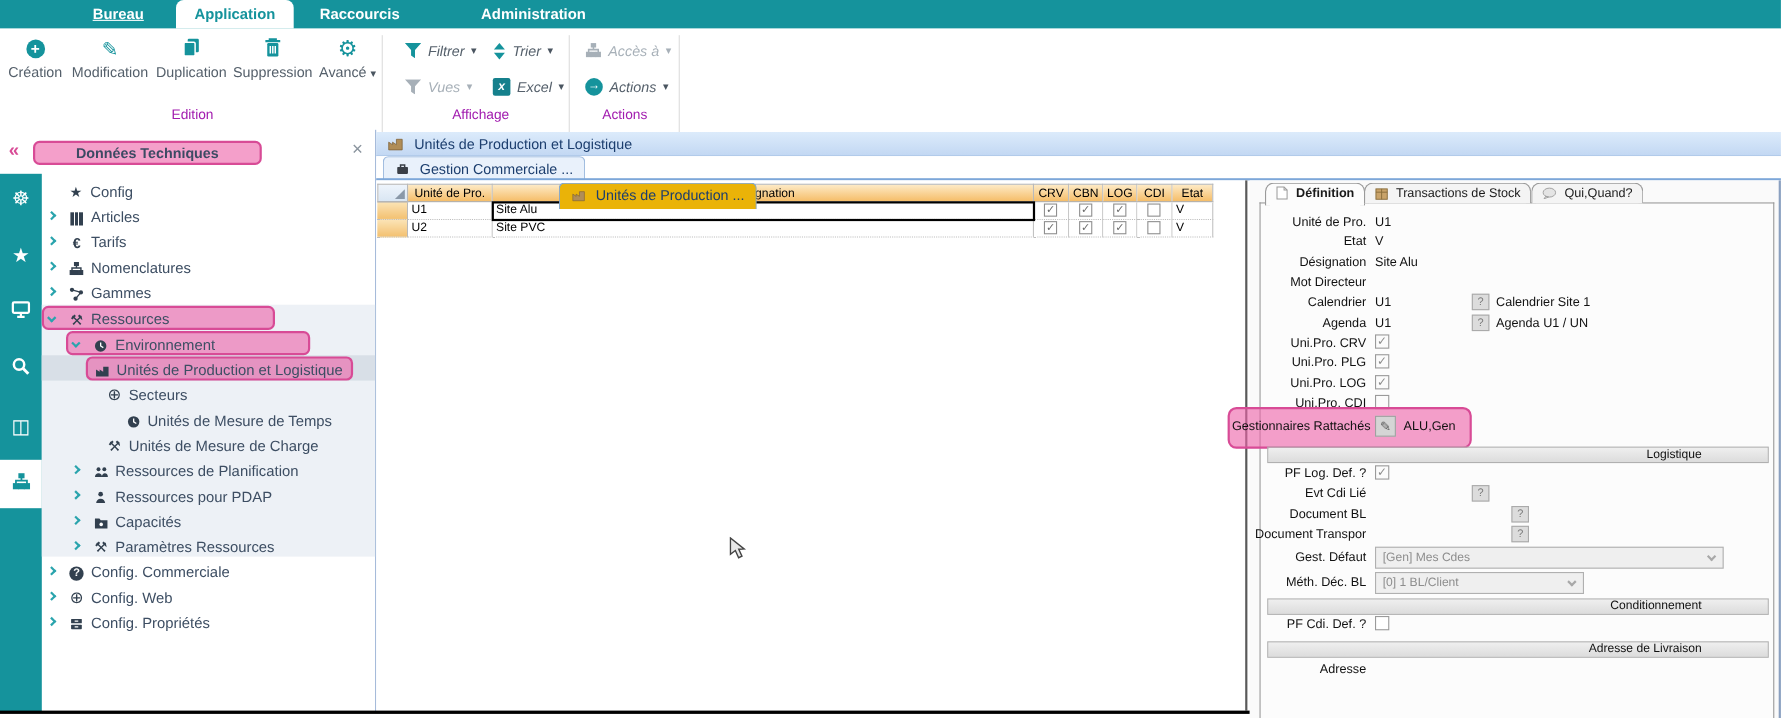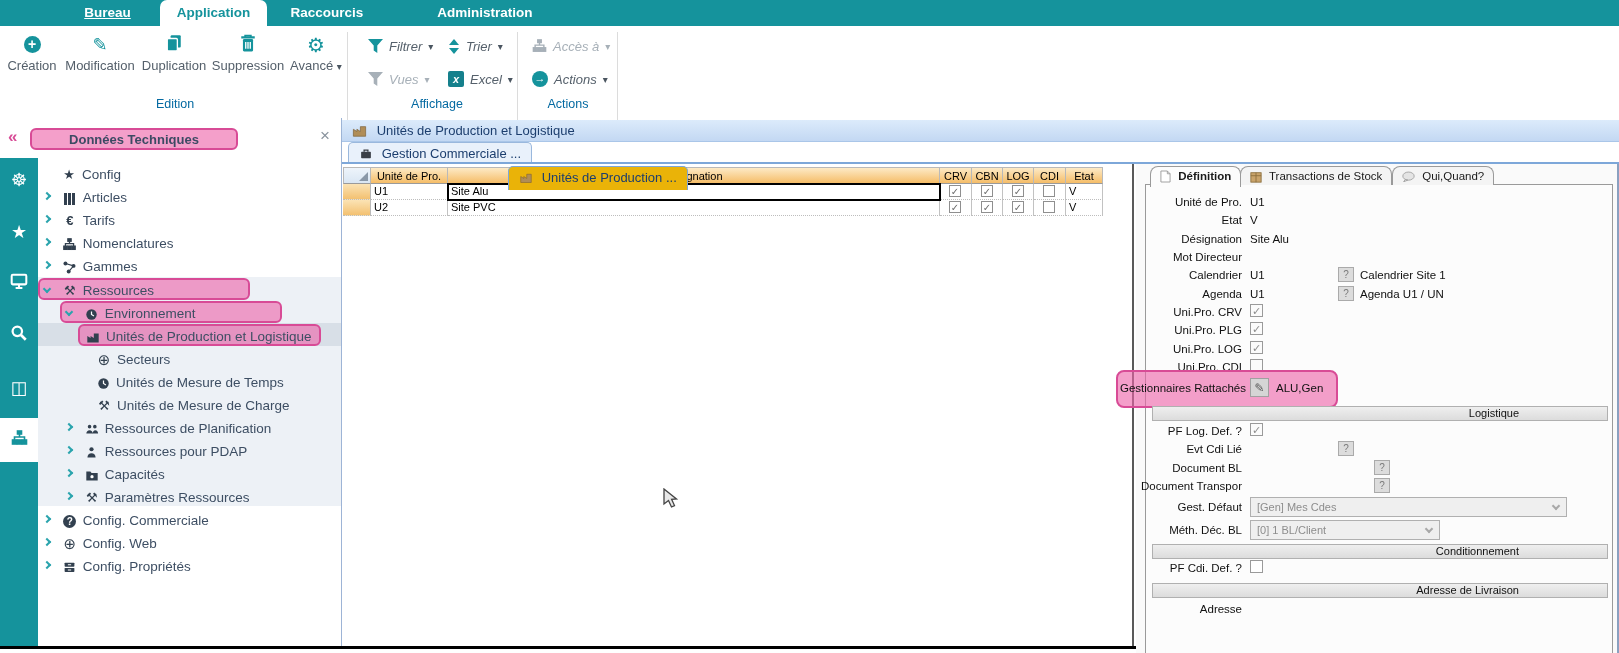--- a/index.html
+++ b/index.html
@@ -8,21 +8,21 @@
 
   
   .topbar { position:absolute; left:0; top:0; width:1619px; height:26px; background:#15939c; }
   .toptab { position:absolute; top:0; height:26px; line-height:26px; text-align:center;
             color:#fff; font-size:13.5px; font-weight:bold; cursor:default; }
   .toptab.active { background:#fff; color:#15939c; border-radius:7px 7px 0 0; }
 
   
   .toolbar { position:absolute; left:0; top:26px; width:1619px; height:92px; background:#fff; }
   .tsep { position:absolute; top:6px; height:100px; width:1px; background:#dcdcdc; }
-  .tcap { position:absolute; top:71px; font-size:12.5px; color:#0369a1; text-align:center; }
+  .tcap { position:absolute; top:71px; font-size:12.5px; color:#a21caf; text-align:center; }
   .bigbtn { position:absolute; top:8px; text-align:center; color:#55606b; font-size:13px; cursor:default; }
   .bigbtn .bicon { display:block; height:22px; line-height:22px; margin-bottom:2px; }
   .smbtn { position:absolute; height:22px; display:flex; align-items:center; gap:6px;
            color:#55606b; font-size:13px; cursor:default;font-style:italic; }
   .smbtn.disabled { color:#a7b0b8; }
   .caret { font-size:10px; color:#4a5560; }
   .caret.gray { color:#a7b0b8; }
 
   .ic-plus { display:inline-block; width:17px; height:17px; border-radius:50%; background:#15939c;
              color:#fff; font-size:14px; line-height:16px; font-weight:bold; text-align:center; }
@@ -120,21 +120,21 @@
 
   .prow-label { position:absolute; left:1120px; width:122px; text-align:right; font-size:11.5px;
                 color:#111; white-space:nowrap; }
   .prow-value { position:absolute; font-size:11.5px; color:#111; white-space:nowrap; }
   .pcb { position:absolute; width:13px; height:13px; border:1px solid #9a9a9a; background:#fbfbfb;
          font-size:11px; line-height:12px; text-align:center; color:#8d8d8d; }
   .helpbtn { position:absolute; width:16px; height:15px; background:#dcdcdc; border:1px solid #aaa;
              color:#7a7a7a; font-size:10px; line-height:14px; text-align:center; cursor:default; }
   .secbar { position:absolute; left:1152px; width:456px; height:15px;
             background:linear-gradient(180deg,#efefef,#dcdcdc); border:1px solid #b0b0b0;
-            font-size:11px; color:#111; text-align:right; padding-right:88px; line-height:13px; }
+            font-size:11px; color:#111; text-align:right; padding-right:60px; line-height:13px; }
   .dd { position:absolute; height:20px; background:#efefef; border:1px solid #b0b0b0;
         font-size:11px; color:#8d8d8d; line-height:18px; padding:0 6px; }
   .dd .ddchev { position:absolute; right:7px; top:5px; width:6px; height:6px;
         border-right:2px solid #a8a8a8; border-bottom:2px solid #a8a8a8; transform:rotate(45deg); }
   .gestbox { position:absolute; left:1116px; top:370px; width:222px; height:38px; border-radius:8px;
              background:rgba(238,100,170,0.62); border:2px solid #d84b96; }
   .gesticon { position:absolute; left:1250px; top:378px; width:19px; height:19px; background:#d5d5d5;
               border:1px solid #a0a0a0; text-align:center; line-height:18px; font-size:12px; color:#555; }
 
   
@@ -317,21 +317,21 @@
 <div class="trow" style="left:84px;top:324px;">
   <span class="pill" style="left:-6px;width:243px;"></span>
   <span style="position:relative;">
   <span class="ticon"><svg width="14" height="13" viewBox="0 0 16 16">
           <path d="M1 14V6l4 2.6V6l4 2.6V3h6v11z" fill="#32404f"></path>
         </svg></span><span class="lbl">Unités de Production et Logistique</span></span>
 </div>
 <div class="trow" style="left:95px;top:347px;">
   <span class="ticon" style="font-size:15px;">⊕</span><span class="lbl">Secteurs</span>
 </div>
-<div class="trow" style="left:94px;top:370px;">
+<div class="trow" style="left:112px;top:370px;">
   <span class="ticon"><svg width="13" height="13" viewBox="0 0 16 16">
         <circle cx="8" cy="8" r="6.4" fill="#32404f"></circle>
         <path d="M8 4.2V8l3 1.8" stroke="#fff" stroke-width="1.5" fill="none"></path>
       </svg></span><span class="lbl">Unités de Mesure de Temps</span>
 </div>
 <div class="trow" style="left:95px;top:393px;">
   <span class="ticon">⚒</span><span class="lbl">Unités de Mesure de Charge</span>
 </div>
 <div class="trow" style="left:66px;top:416px;">
   <span class="chev r"></span>

